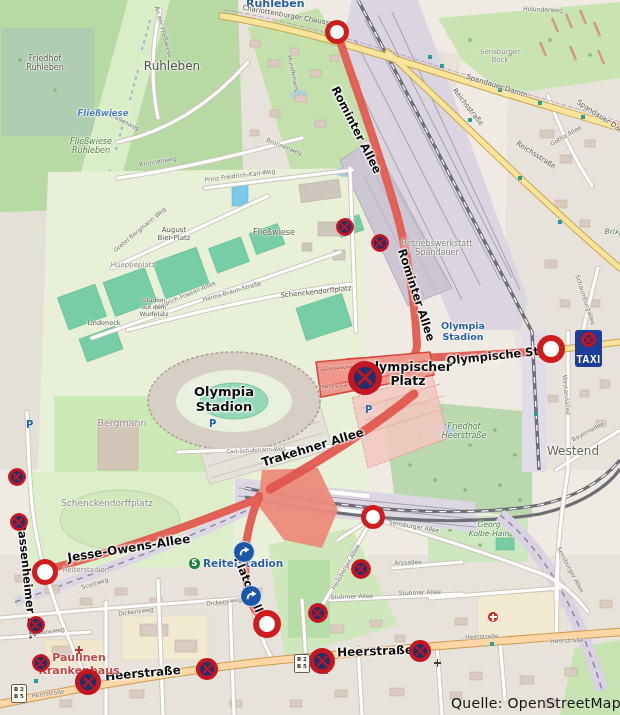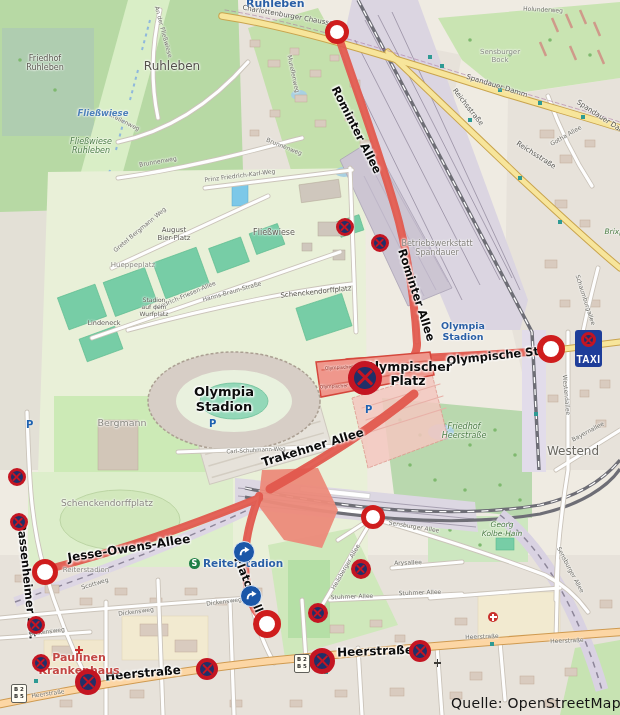--- a/index.html
+++ b/index.html
@@ -403,21 +403,21 @@
 <div class="lbl place" style="left:104px;top:324px;transform:translate(-50%,-50%);font-size:6.5px;">Lindeneck</div>
 <div class="lbl place gray-it" style="left:110px;top:423px;transform:translate(-50%,-50%);font-size:9.5px;">Bergmann</div>
 <div class="lbl place gray-it" style="left:95px;top:503px;transform:translate(-50%,-50%);font-size:9px;white-space:nowrap;">Schenckendorffplatz</div>
 <div class="lbl place gray-it" style="left:74px;top:570px;transform:translate(-50%,-50%);font-size:7px;">Reiterstadion</div>
 <div class="lbl place" style="left:437px;top:248px;transform:translate(-50%,-50%);color:#83817b;">Betriebswerkstatt
 Spandauer</div>
 <div class="lbl green-it" style="left:576px;top:232px;transform:translate(-50%,-50%);margin-left:45px;">Brixplatz</div>
 <div class="lbl place-lg" style="left:573px;top:452px;transform:translate(-50%,-50%);color:#6a6861;">Westend</div>
 <div class="lbl green-it" style="left:464px;top:431px;transform:translate(-50%,-50%);font-size:8px;">Friedhof
 Heerstraße</div>
-<div class="lbl green-it" style="left:489px;top:530px;transform:translate(-50%,-50%);margin-left:13px;">Georg
+<div class="lbl green-it" style="left:489px;top:530px;transform:translate(-50%,-50%);">Georg
 Kolbe-Hain</div>
 <div class="lbl red-lbl" style="left:79px;top:665px;transform:translate(-50%,-50%);">Paulinen
 Krankenhaus</div>
 <div class="lbl red-tiny" style="left:345px;top:367px;transform:translate(-50%,-50%) rotate(-4deg);white-space:nowrap;">Olympischer Platz</div>
 <div class="lbl red-tiny" style="left:340px;top:386px;transform:translate(-50%,-50%) rotate(-3deg);white-space:nowrap;">Olympischer Platz</div>
 
 <div class="lbl attrib" style="left:451px;top:695px;white-space:nowrap;">Quelle: OpenStreetMaps</div>
 
 <div class="marker closure" style="left:325px;top:20px;width:24px;height:24px;border-width:5px;"></div>
 <div class="marker closure" style="left:537px;top:335px;width:28px;height:28px;border-width:6px;"></div>

